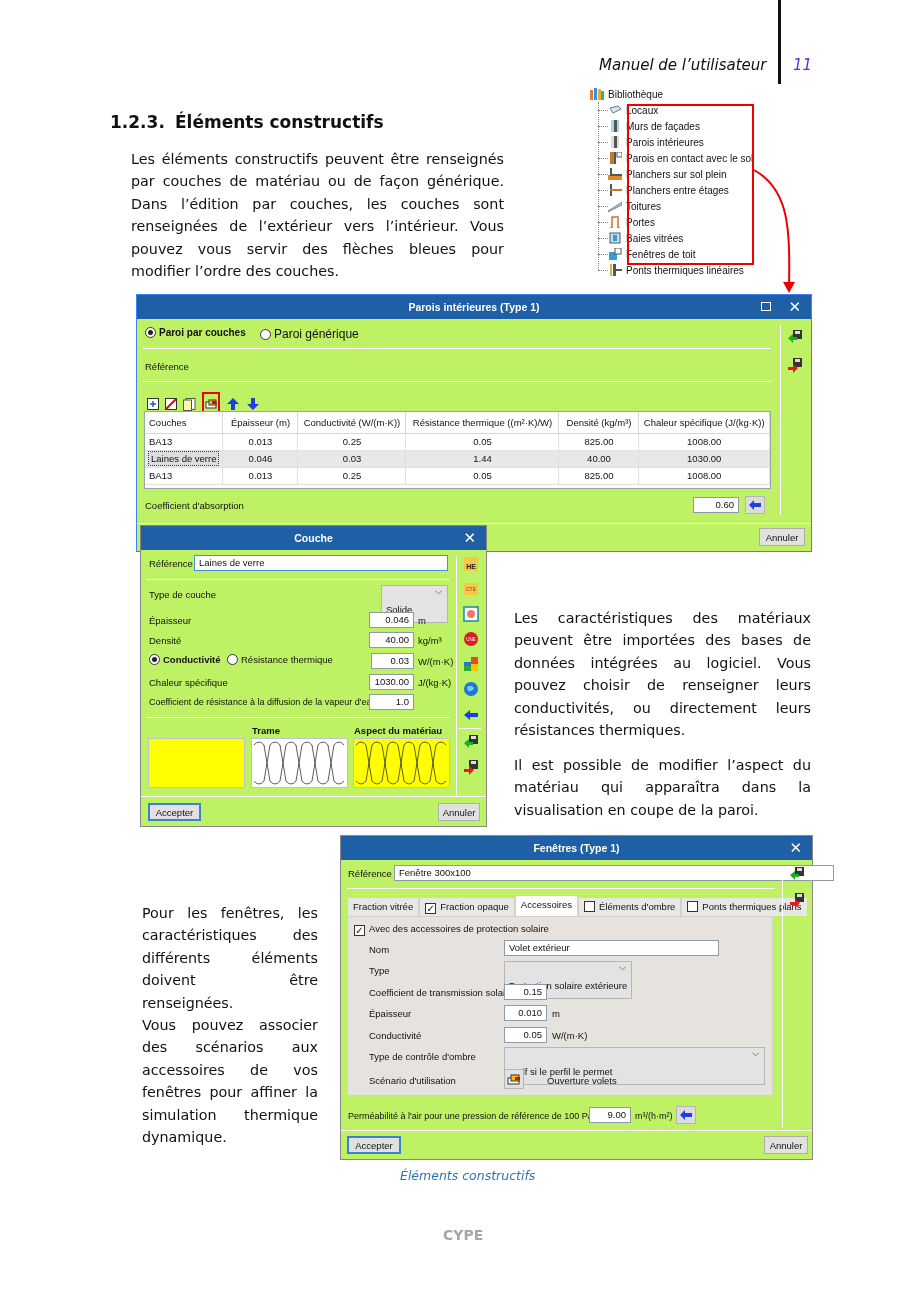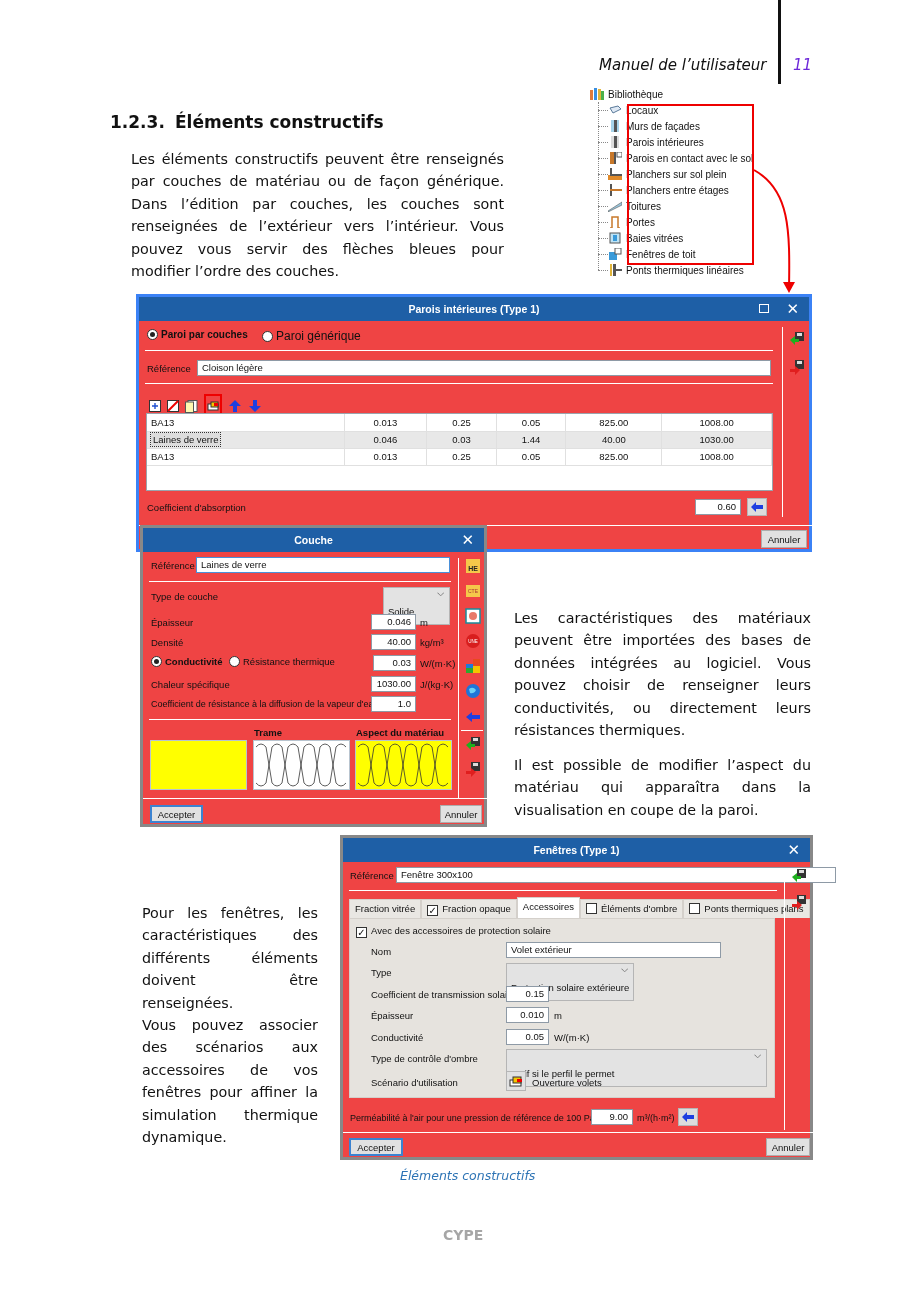--- a/index.html
+++ b/index.html
@@ -14,21 +14,21 @@
 
 .tree{position:absolute;left:588px;top:86px;width:180px;font-size:10px;color:#111}
 .tree-row{height:16px;display:flex;align-items:center;position:relative}
 .tree-root{padding-left:2px}
 .tree-child{padding-left:20px}
 .tree-child:before{content:"";position:absolute;left:10px;top:8px;width:10px;border-top:1px dotted #888}
 .tree-vline{position:absolute;left:10px;top:16px;width:0;height:168px;border-left:1px dotted #888}
 .ticon{width:14px;height:12px;margin-right:4px;display:inline-block;flex:none}
 .redbox{position:absolute;left:627px;top:104px;width:127px;height:161px;border:2.5px solid #e00}
 
-.win{position:absolute;background:#ef4444;border:3px solid #3b82f6;}
+.win{position:absolute;background:#bef264;border:1px solid #3b82f6;}
 .titlebar{position:absolute;left:0;top:0;right:0;height:24px;background:#1e5fa6;color:#fff;font-size:10.5px;font-weight:bold;display:flex;align-items:center;justify-content:center}
 .tb-x{position:absolute;right:10px;top:3px;color:#fff;font-size:15px;font-weight:normal}
 .tb-max{position:absolute;right:40px;top:7px;width:10px;height:9px;border:1.5px solid #fff}
 .lbl{position:absolute;font-size:9.5px;color:#111;white-space:nowrap}
 .inp{position:absolute;background:#fff;border:1px solid #8e9aa6;font-size:9.5px;color:#111;padding:1px 4px;height:16px;white-space:nowrap;overflow:hidden}
 .inp.r{text-align:right}
 .inp.focus{border-color:#4a90d9}
 .sel{position:absolute;background:#e3e3e3;border:1px solid #b5b5b5;font-size:9.5px;color:#111;padding:18px 4px;height:17px;white-space:nowrap}
 .sel .chev{position:absolute;right:5px;top:0;font-size:9px;color:#555}
 .hr{position:absolute;height:1px;background:#c9c6c1;border-bottom:1px solid #fff}
@@ -168,21 +168,20 @@
 <div class="win" style="left:136px;top:294px;width:676px;height:258px">
   <div class="titlebar">
     <span>Parois intérieures (Type 1)</span>
     <span class="tb-max"></span>
     <span class="tb-x">✕</span>
   </div>
   <div class="lbl" style="left:8px;top:32px;font-size:10px"><span class="radio on"></span><b>Paroi par couches</b></div>
   <div class="lbl" style="left:123px;top:32px;font-size:12px"><span class="radio"></span><span>Paroi générique</span></div>
   <div class="hr" style="left:6px;top:53px;width:628px"></div>
   <div class="lbl" style="left:8px;top:66px">Référence</div>
-  <div class="inp" style="left:58px;top:63px;width:574px">Cloison légère</div>
   <div class="hr" style="left:6px;top:86px;width:628px"></div>
 
   <div style="position:absolute;left:10px;top:97px;display:flex;gap:6px;align-items:center">
     <svg width="12" height="12">
         <rect x=".5" y=".5" width="11" height="11" fill="#fff" stroke="#333"></rect>
         <path d="M6 3v6M3 6h6" stroke="#1e4fd0" stroke-width="1.4"></path>
       </svg>
     <svg width="12" height="12">
         <rect x=".5" y=".5" width="11" height="11" fill="#fff" stroke="#333"></rect>
         <path d="M1 11 L11 1" stroke="#e00" stroke-width="2"></path>
@@ -199,20 +198,28 @@
     <svg width="14" height="14">
         <path d="M7 1 L13 7 L9 7 L9 13 L5 13 L5 7 L1 7 Z" fill="#1e3fe0"></path>
       </svg>
     <svg width="14" height="14">
         <path d="M7 13 L13 7 L9 7 L9 1 L5 1 L5 7 L1 7 Z" fill="#1e3fe0"></path>
       </svg>
   </div>
   <div class="tbl" style="left:7px;top:116px;width:627px;height:78px">
     <table>
       <tbody>
+          <tr>
+        <th style="width:75px">Couches</th>
+        <th style="width:75px">Épaisseur (m)</th>
+        <th style="width:108px">Conductivité (W/(m·K))</th>
+        <th style="width:153px">Résistance thermique ((m²·K)/W)</th>
+        <th style="width:80px">Densité (kg/m³)</th>
+        <th>Chaleur spécifique (J/(kg·K))</th>
+      </tr>
       <tr>
         <td>BA13</td>
             <td>0.013</td>
             <td>0.25</td>
             <td>0.05</td>
             <td>825.00</td>
             <td>1008.00</td>
       </tr>
       <tr class="sel-row">
         <td><span>Laines de verre</span></td>
@@ -382,21 +389,21 @@
   <div class="lbl" style="left:28px;top:215px">Type de contrôle d'ombre</div>
   <div class="sel" style="left:163px;top:211px;width:261px"><span>Actif si le perfil le permet</span><span class="chev">⌵</span></div>
   <div class="lbl" style="left:28px;top:239px">Scénario d'utilisation</div>
   <div style="position:absolute;left:163px;top:233px;width:20px;height:20px;background:#e1e1e1;border:1px solid #b5b5b5;display:flex;align-items:center;justify-content:center">
       <svg width="14" height="12">
         <rect x="1" y="5" width="11" height="6" fill="#fff" stroke="#333"></rect>
         <rect x="4" y="2" width="8" height="6" fill="#f5c400" stroke="#333"></rect>
         <rect x="8" y="4" width="5" height="3" fill="#e00"></rect>
       </svg>
     </div>
-  <div class="lbl" style="left:189px;top:239px">Ouverture volets</div>
+  <div class="lbl" style="left:206px;top:239px">Ouverture volets</div>
   <div class="lbl" style="left:7px;top:275px;font-size:9px">Perméabilité à l'air pour une pression de référence de 100 Pa</div>
   <div class="inp r" style="left:248px;top:271px;width:42px">9.00</div>
   <div class="lbl" style="left:294px;top:275px;font-size:9px">m³/(h·m²)</div>
   <div style="position:absolute;left:335px;top:270px;width:20px;height:18px;background:#dcdcdc;border:1px solid #b5b5b5;display:flex;align-items:center;justify-content:center">
       <svg width="14" height="10">
         <path d="M1 5 L6 0 L6 3 L13 3 L13 7 L6 7 L6 10 Z" fill="#1e3fe0"></path>
       </svg>
     </div>
   <div class="vsep" style="left:441px;top:30px;height:262px"></div>
   <svg class="sideicon" style="left:448px;top:30px">

